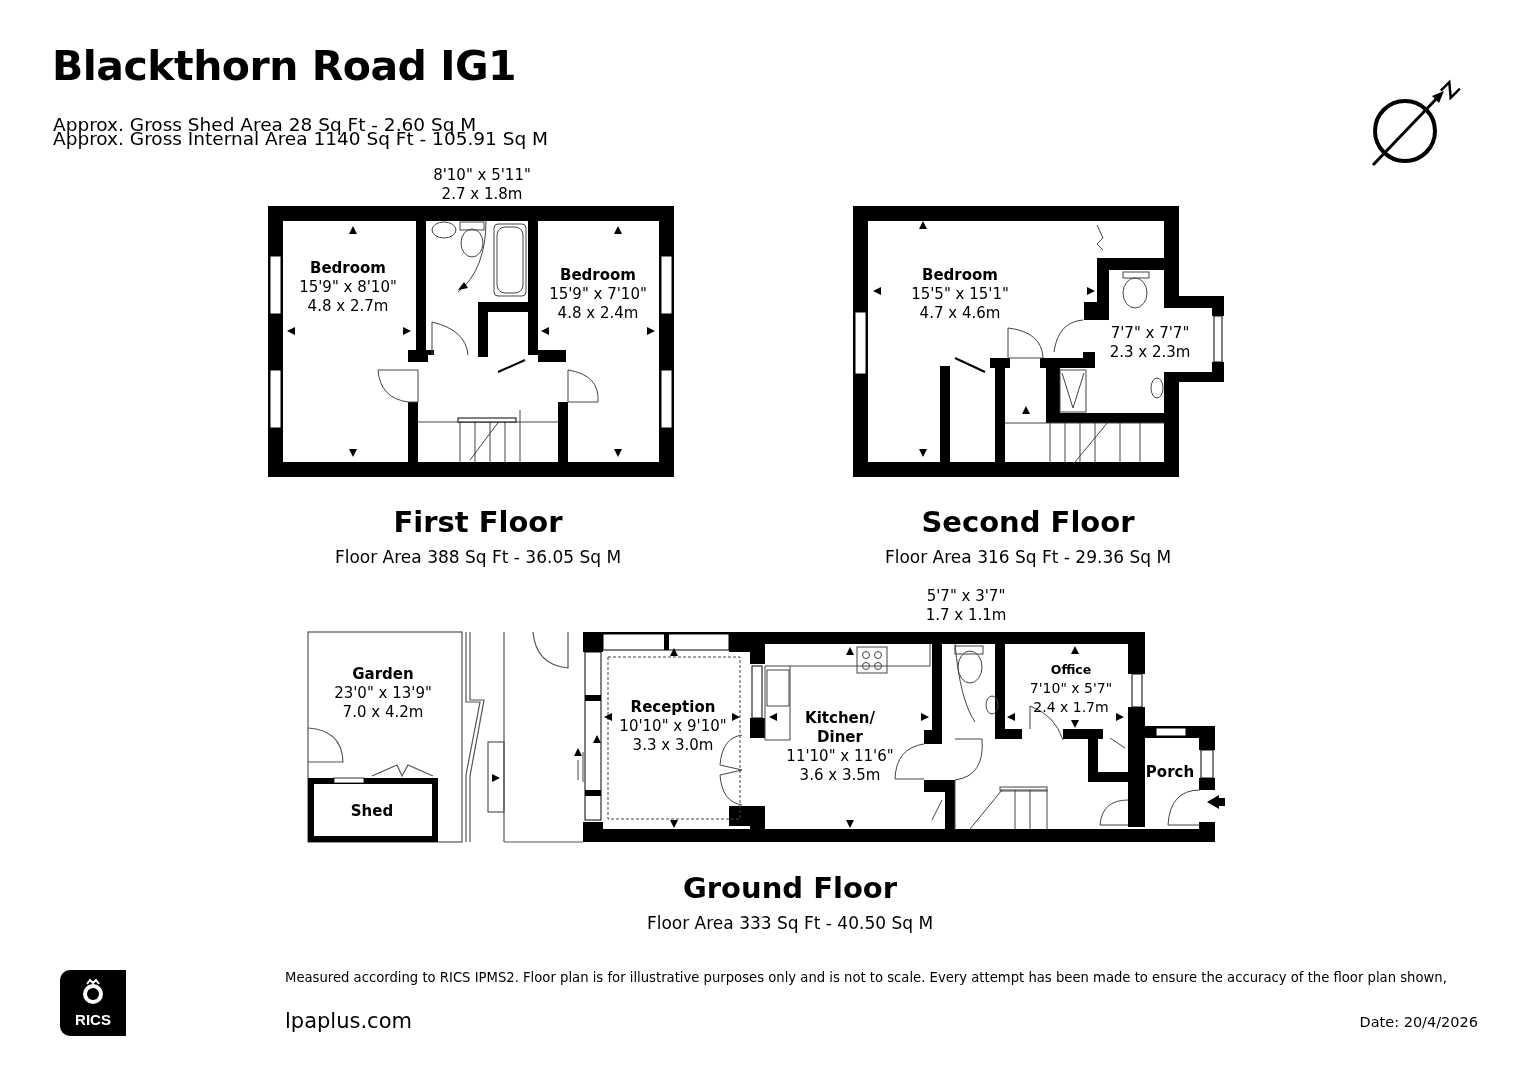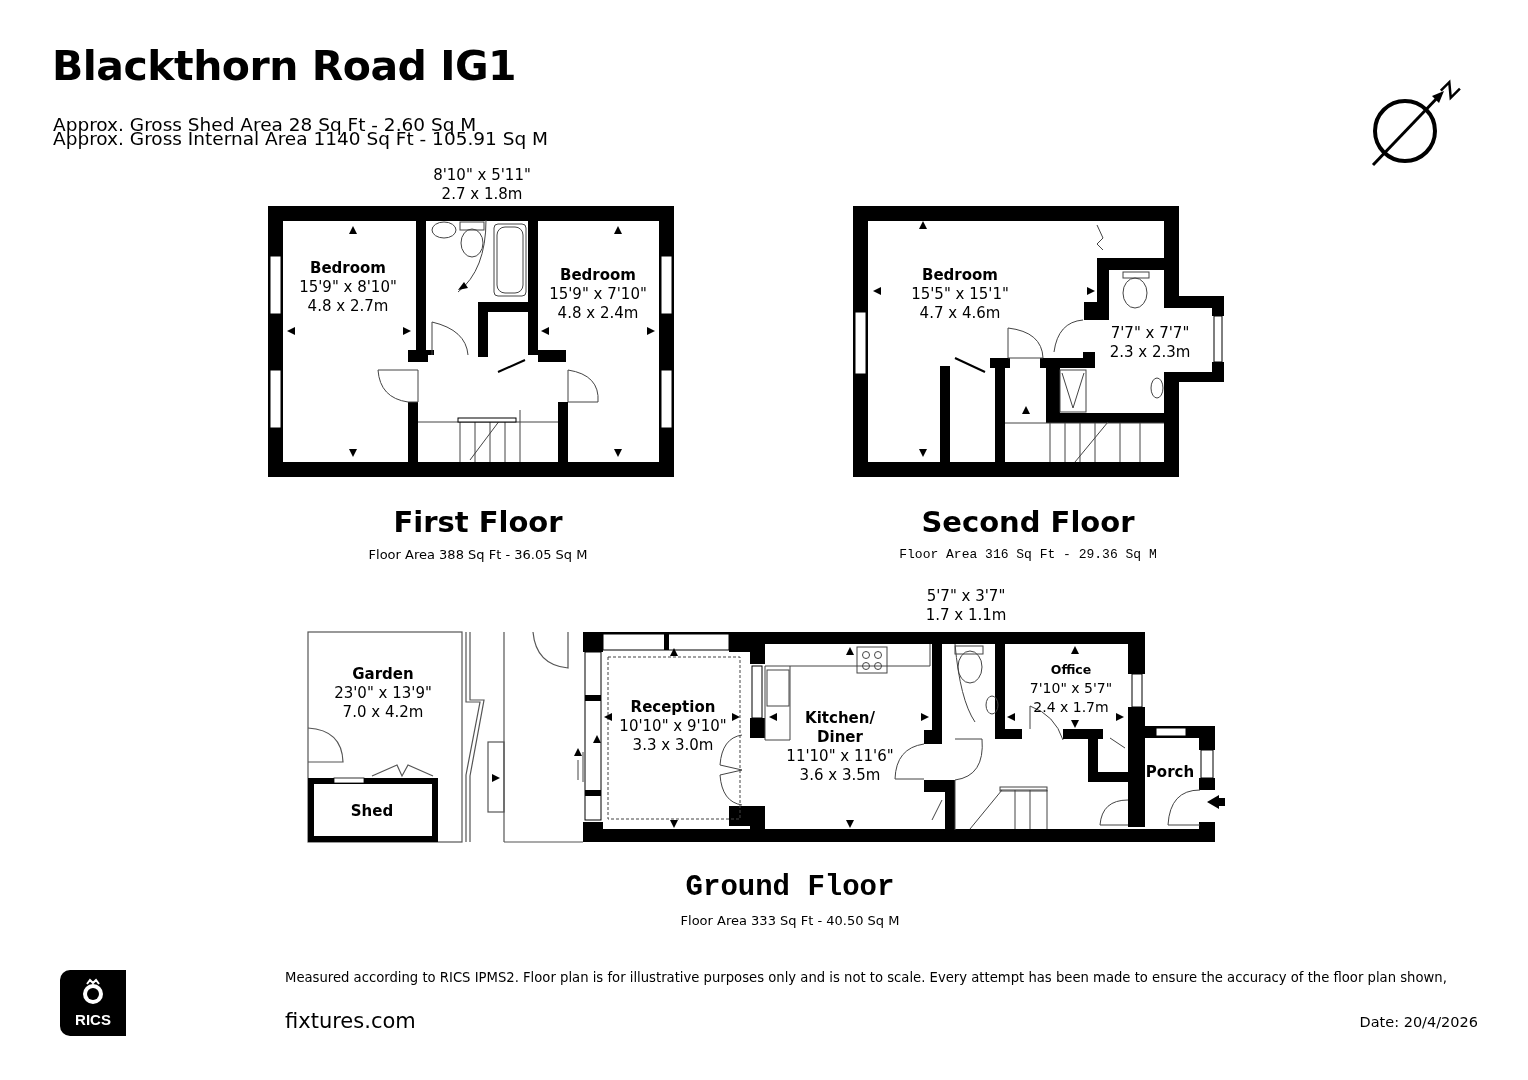--- a/index.html
+++ b/index.html
@@ -3,21 +3,21 @@
 <meta charset="utf-8">
 <style>
   html, body { margin:0; padding:0; background:#ffffff; }
   body { width:1528px; height:1080px; position:relative; overflow:hidden;
          font-family:"DejaVu Sans", "Liberation Sans", sans-serif; color:#000; }
   .abs { position:absolute; }
   .title { left:52px; top:42px; font-size:41px; font-weight:bold; letter-spacing:-0.5px;text-align:right; }
   .sub { left:53px; font-size:18.5px; }
   .sub1 { top:92px;margin-top:36px; } .sub2 { top:114px; }
   .floor-title { font-size:29px; font-weight:bold; text-align:center; }
-  .floor-area { font-size:13px; text-align:center; }
+  .floor-area { font-size:17px; text-align:center; }
   .label { position:absolute; text-align:center; font-size:15px; line-height:19px; white-space:nowrap; transform:translateX(-50%); }
   .label b { font-weight:bold; display:block; }
   .dimtop { position:absolute; text-align:center; font-size:15px; line-height:19px; transform:translateX(-50%); white-space:nowrap; }
   svg { position:absolute; left:0; top:0; }
   .footer-text { left:285px; top:970px; font-size:13.2px; line-height:15px; width:1200px; }
   .site { left:285px; top:1009px; font-size:21px; }
   .date { right:50px; top:1014px; font-size:14.5px; }
   .rics { left:60px; top:970px; width:200px; height:68px; }
   .rics-black { position:absolute; left:0; top:0; width:66px; height:66px; background:#000; border-radius:10px 0 0 10px; color:#fff; }
   .rics-black .txt { position:absolute; bottom:8px; width:100%; text-align:center; font-weight:bold; font-size:15px; font-family:"Liberation Sans", sans-serif; }
@@ -150,21 +150,21 @@
 <div class="label" style="left:960px;top:266px;">
   <b>Bedroom</b>
   <div>15'5" x 15'1"</div>
   <div>4.7 x 4.6m</div>
 </div>
 <div class="label" style="left:1150px;top:324px;">
   <div>7'7" x 7'7"</div>
   <div>2.3 x 2.3m</div>
 </div>
 <div class="abs floor-title" style="left:878px;width:300px;top:505px;">Second Floor</div>
-<div class="abs floor-area" style="left:853px;width:350px;top:547px;font-family:Liberation Mono, monospace;">Floor Area 316 Sq Ft - 29.36 Sq M</div>
+<div class="abs floor-area" style="left:853px;width:350px;top:547px;">Floor Area 316 Sq Ft - 29.36 Sq M</div>
 
 <svg width="1528" height="1080">
   <g fill="none" stroke="#555" stroke-width="1.2">
     <rect x="308" y="632" width="154" height="210"></rect>
     <path d="M466 632 L466 702 L480 702 L466 775 L466 842 M470 632 L470 700 L484 700 L470 776 L470 842"></path>
     <path d="M504 632 L504 842 M504 842 L583 842"></path>
     <rect x="488" y="742" width="16" height="70"></rect>
     <path d="M533 632 Q536 665 568 668 L568 632"></path>
     <path d="M308 728 Q342 730 343 762 L308 762"></path>
     <path d="M372 776 L397 765 L402 776 L408 765 L433 776"></path>
@@ -281,30 +281,30 @@
   <div>3.6 x 3.5m</div>
 </div>
 <div class="label" style="left:1071px;top:660px;font-size:14px;line-height:19px;">
   <b style="font-size:12.5px">Office</b>
   <div>7'10" x 5'7"</div>
   <div>2.4 x 1.7m</div>
 </div>
 <div class="label" style="left:1170px;top:763px;">
   <b>Porch</b>
 </div>
-<div class="abs floor-title" style="left:640px;width:300px;top:871px;font-family:Liberation Mono, monospace;">Ground Floor</div>
+<div class="abs floor-title" style="left:640px;width:300px;top:871px;">Ground Floor</div>
 <div class="abs floor-area" style="left:615px;width:350px;top:913px;">Floor Area 333 Sq Ft - 40.50 Sq M</div>
 
 <div class="abs rics">
   <div class="rics-black">
     <svg width="66" height="40" style="position:absolute;left:0;top:0">
       <circle cx="33" cy="24" r="10" fill="#fff"></circle>
       <circle cx="33" cy="24" r="6" fill="#000"></circle>
       <path d="M27 14 L30 10 L33 13 L36 10 L39 14" fill="none" stroke="#fff" stroke-width="2"></path>
     </svg>
     <div class="txt">RICS</div>
   </div>
 </div>
 <div class="abs footer-text">
   <div>Measured according to RICS IPMS2. Floor plan is for illustrative purposes only and is not to scale. Every attempt has been made to ensure the accuracy of the floor plan shown,</div>
 </div>
-<div class="abs site">fixtures.com</div>
+<div class="abs site">lpaplus.com</div>
 <div class="abs date">Date: 20/4/2026</div>
 
 </body></html>

